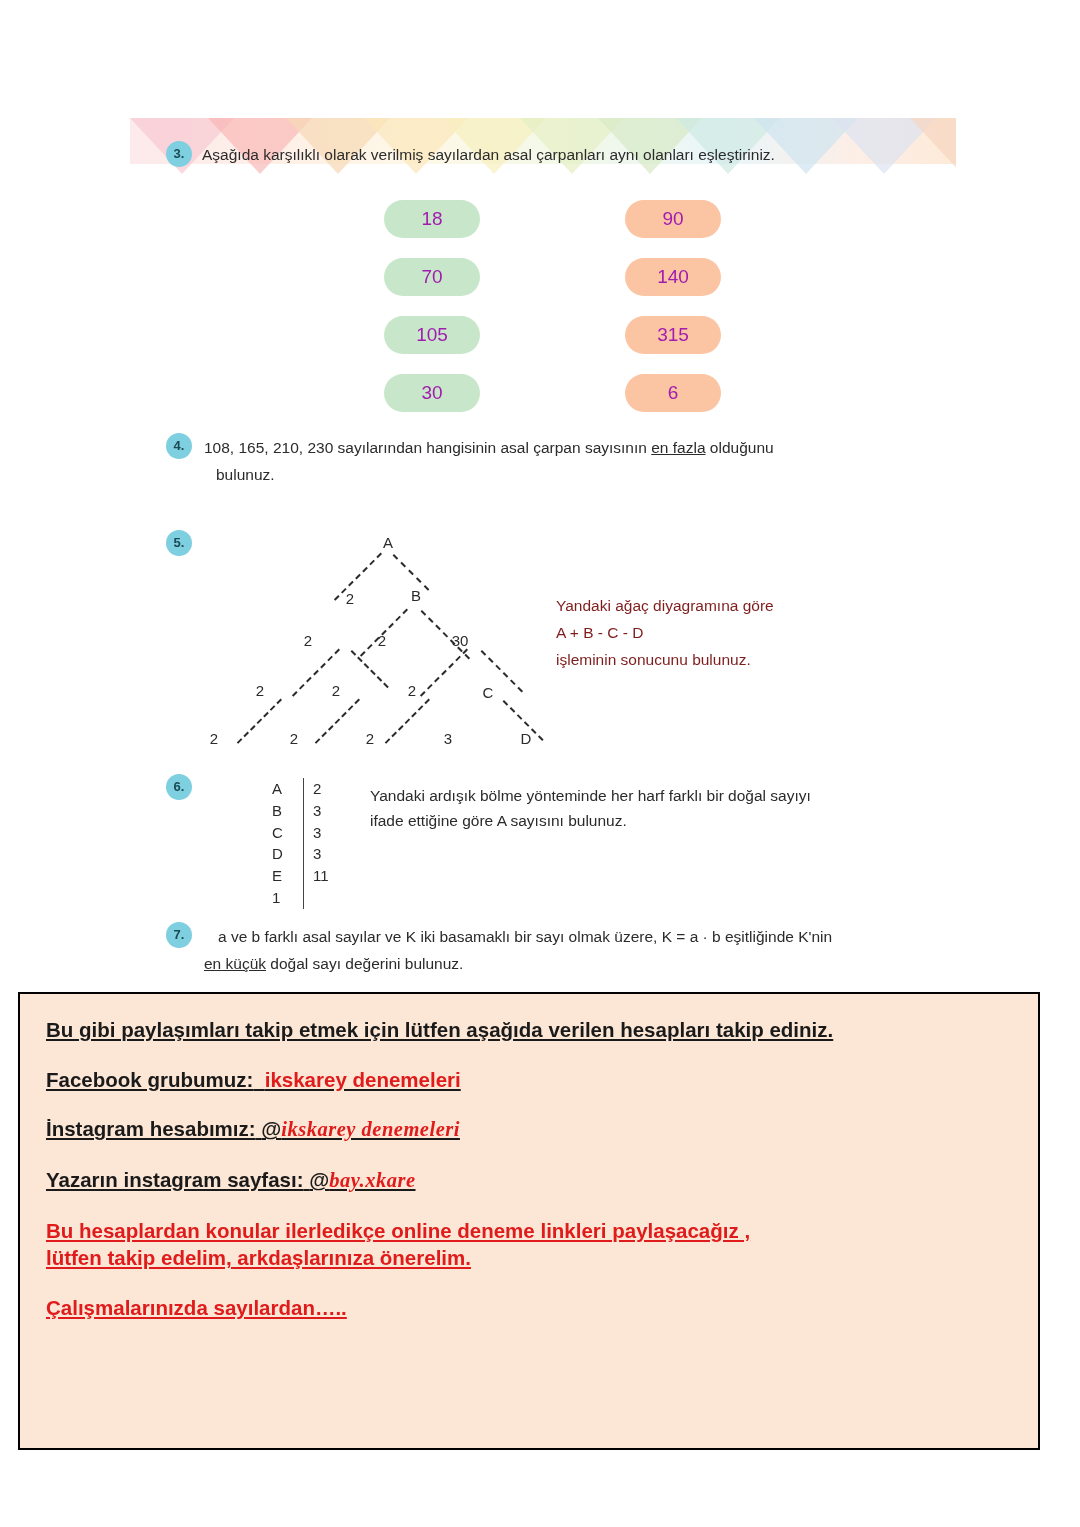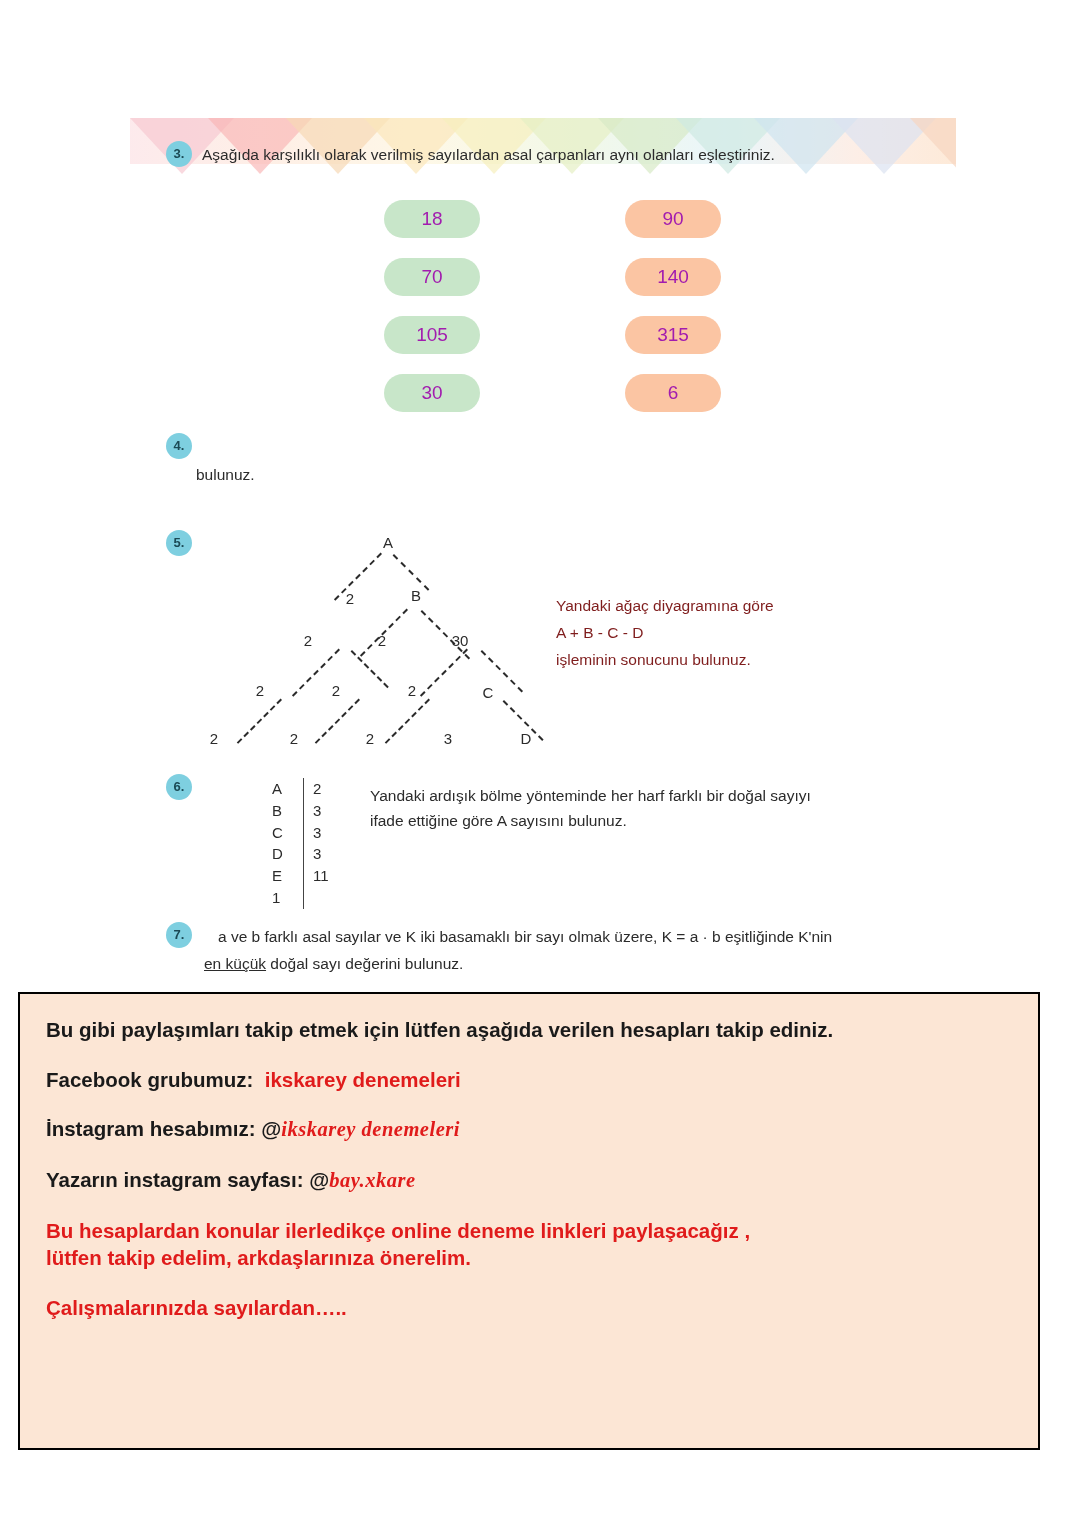--- a/index.html
+++ b/index.html
@@ -117,20 +117,21 @@
     background: #fce6d5;
     border: 2px solid #000;
     padding: 22px 26px 0 26px;
   }
   .promo p {
     margin: 0 0 22px 0;
     font-size: 20.5px;
     font-weight: bold;
     color: #1a1a1a;
     line-height: 1.35;
+    text-decoration: underline;
   }
   .promo .red { color: #e01b1b; }
   .promo .inline-red { color: #e01b1b; }
   .handle {
     color: #e01b1b;
     font-family: "Liberation Serif", serif;
     font-style: italic;
     font-weight: bold;
     letter-spacing: .5px;
   }
@@ -162,21 +163,22 @@
   <div class="pill green" style="left:384px; top:258px;">70</div>
   <div class="pill green" style="left:384px; top:316px;">105</div>
   <div class="pill green" style="left:384px; top:374px;">30</div>
 
   <div class="pill orange" style="left:625px; top:200px;">90</div>
   <div class="pill orange" style="left:625px; top:258px;">140</div>
   <div class="pill orange" style="left:625px; top:316px;">315</div>
   <div class="pill orange" style="left:625px; top:374px;">6</div>
 
   <div class="qnum" style="left:166px; top:433px;">4.</div>
-  <div class="qtext" style="left:196px; top:463px;">bulunuz.</div>
+  <div class="qtext" style="left:204px; top:436px; width:720px;"><span>108, 165, 210, 230 sayılarından hangisinin asal çarpan sayısının </span><span class="u">en fazla</span><span> olduğunu</span></div>
+  <div class="qtext" style="left:216px; top:463px;">bulunuz.</div>
 
   <div class="qnum" style="left:166px; top:530px;">5.</div>
 
   <div class="tree">
 
     <div class="dash" style="left:222px; top:34px; width:66px; transform:rotate(135deg);"></div>
     <div class="dash" style="left:234px; top:34px; width:50px; transform:rotate(45deg);"></div>
 
     <div class="dash" style="left:248px; top:90px; width:66px; transform:rotate(135deg);"></div>
     <div class="dash" style="left:262px; top:90px; width:68px; transform:rotate(45deg);"></div>

